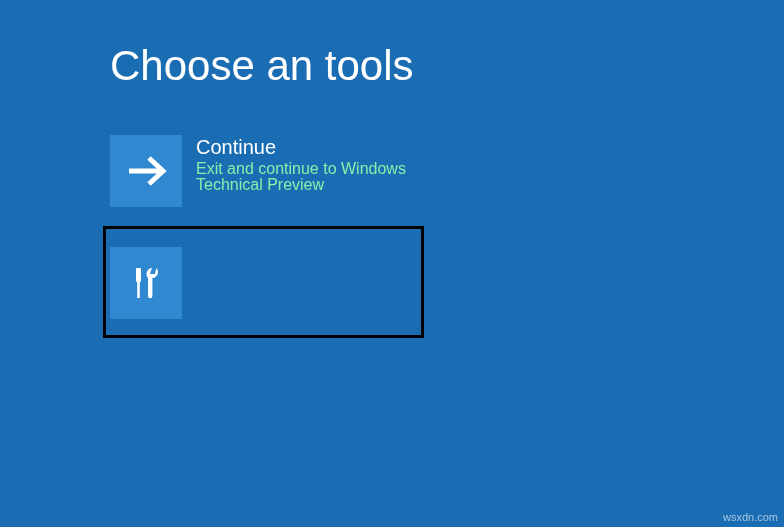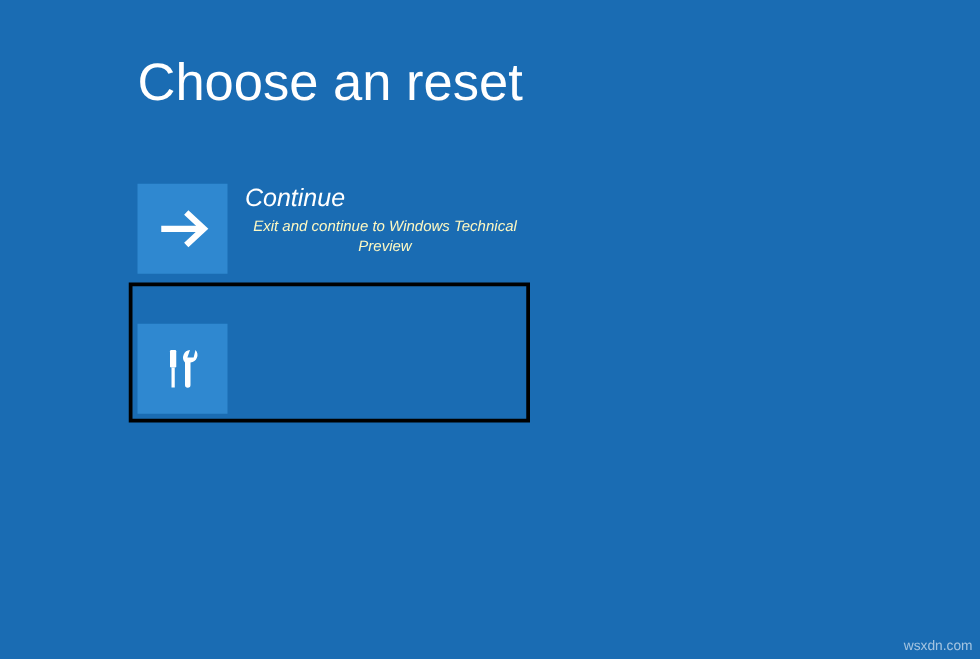--- a/index.html
+++ b/index.html
@@ -20,23 +20,22 @@
       font-size: 42px;
       font-weight: 300;
       position: absolute;
       left: 110px;
       top: 42px;
       letter-spacing: 0px;
     }
     .options {
       position: absolute;
       left: 110px;
-      top: 139px;
+      top: 127px;
       width: 310px;
-      font-style: italic;
     }
     .option-item {
       display: flex;
       align-items: flex-start;
       padding: 8px 0 8px 0;
       cursor: pointer;
     }
     .option-tile {
       width: 72px;
       height: 72px;
@@ -52,25 +51,24 @@
       display: flex;
       flex-direction: column;
     }
     .option-title {
       font-size: 20px;
       font-weight: 400;
       line-height: 24px;
       margin-bottom: 2px;
     }
     .option-desc {
-      font-size: 12px;
+      font-size: 16px;
       font-weight: 400;
       line-height: 16px;
-      color: #fef9c3;
-      text-align: center;
+      color: #86efac;
     }
     .highlight-box {
       position: absolute;
       left: 103px;
       top: 226px;
       width: 321px;
       height: 112px;
       border: 3px solid #000000;
       pointer-events: none;
     }
@@ -83,21 +81,21 @@
       bottom: 4px;
       font-size: 11px;
       color: rgba(255,255,255,0.6);
       font-family: Arial, sans-serif;
     }
     svg { display: block; }
   </style>
 </head>
 <body>
 
-<div class="page-title">Choose an reset</div>
+<div class="page-title">Choose an tools</div>
 
 <div class="options">
 
   <div class="option-item">
     <div class="option-tile">
       <span>
         <svg width="46" height="46" viewBox="0 0 46 46">
           <g stroke="#ffffff" stroke-width="5" fill="none" stroke-linecap="butt" stroke-linejoin="miter">
             <line x1="6" y1="23" x2="38" y2="23"></line>
             <polyline points="26,10 40,23 26,36"></polyline>

